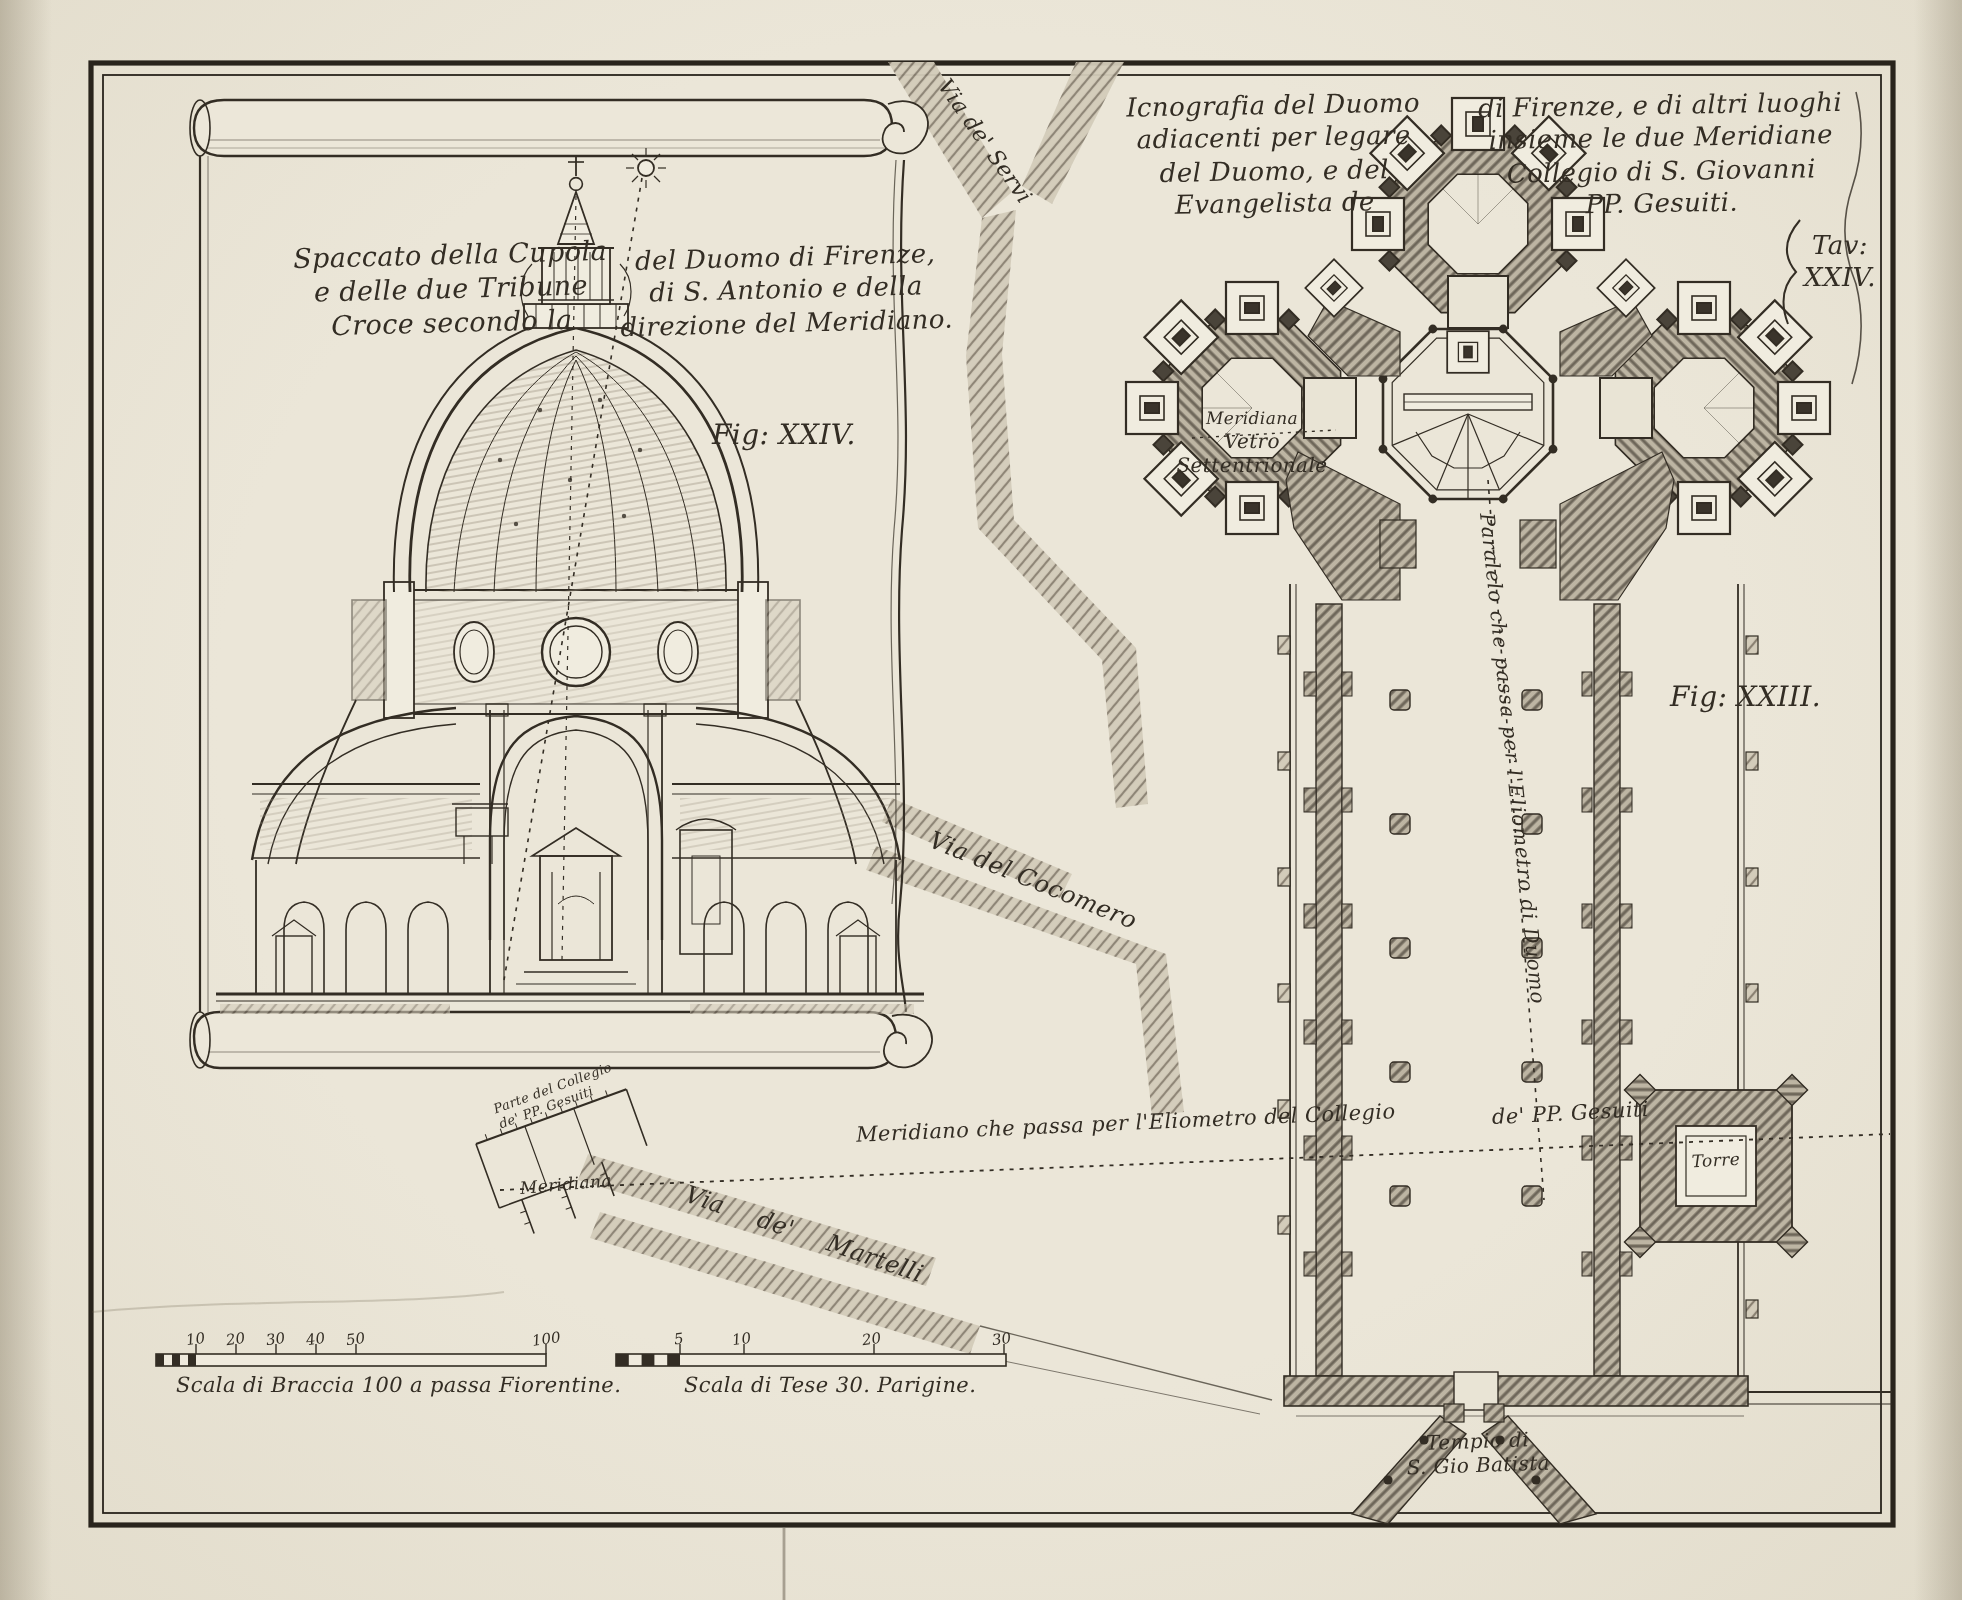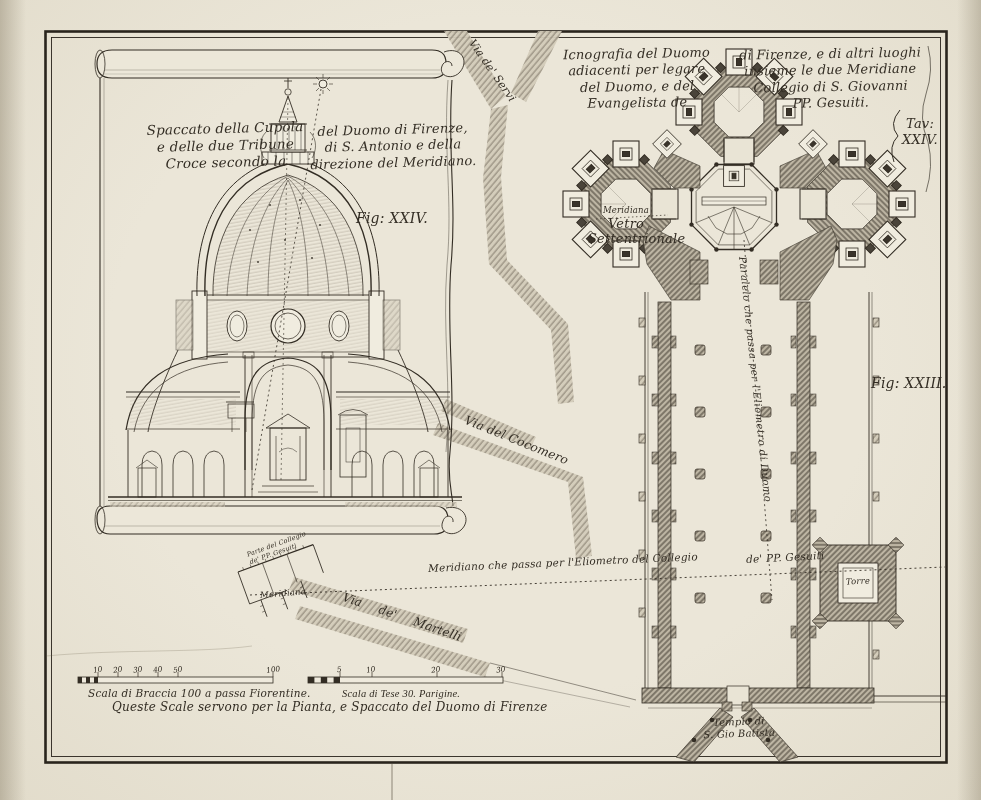--- a/index.html
+++ b/index.html
@@ -7,21 +7,21 @@
     background:radial-gradient(ellipse at 50% 45%, #ebe6d8 55%, #e2dccb 100%);
     font-family:"DejaVu Serif", serif;color:#332d24;}
   .art{position:absolute;left:0;top:0;}
   .edge{position:absolute;top:0;height:100%;pointer-events:none;}
   .edge.l{left:0;width:26px;background:linear-gradient(90deg,rgba(140,130,108,.45),rgba(233,228,213,0));}
   .edge.r{right:0;width:24px;background:linear-gradient(270deg,rgba(140,130,108,.4),rgba(233,228,213,0));}
   .lbl{position:absolute;font-style:italic;line-height:1.25;letter-spacing:.2px;white-space:nowrap;}
   .c{text-align:center;}
   .c div{white-space:nowrap;}
   .tick{position:absolute;font-size:7.5px;font-style:italic;transform:rotate(-8deg);}
-  .tiny{font-size:13px;line-height:1.2;}
+  .tiny{font-size:10px;line-height:1.2;}
 </style>
 </head>
 <body>
 
 <div class="sheet">
 
 <svg class="art" width="981" height="800" viewBox="0 0 981 800">
   <defs>
     <pattern id="hw" patternUnits="userSpaceOnUse" width="4" height="4" patternTransform="rotate(45)">
       <rect width="4" height="4" fill="#bdb5a3"></rect>
@@ -476,21 +476,21 @@
 <div class="lbl c" style="left:728px;top:46px;width:205px;font-size:13px;transform:rotate(-1deg);">
   <div>di Firenze, e di altri luoghi</div>
   <div>insieme le due Meridiane</div>
   <div>Collegio di S. Giovanni</div>
   <div>PP. Gesuiti.</div>
 </div>
 <div class="lbl c" style="left:896px;top:116px;width:48px;font-size:13px;">
   <div>Tav:</div>
   <div>XXIV.</div>
 </div>
-<div class="lbl" style="left:871px;top:341px;font-size:14px;margin-top:34px;">Fig: XXIII.</div>
+<div class="lbl" style="left:835px;top:341px;font-size:14px;">Fig: XXIII.</div>
 
 <div class="lbl c" style="left:452px;top:64px;width:80px;font-size:11px;transform:rotate(55deg);">Via de' Servi</div>
 <div class="lbl c" style="left:461px;top:433px;width:110px;font-size:12px;transform:rotate(22deg);">Via del Cocomero</div>
 <div class="lbl c" style="left:327px;top:610px;width:150px;font-size:12px;word-spacing:14px;transform:rotate(19deg);">Via de' Martelli</div>
 
 <div class="lbl" style="left:428px;top:556px;font-size:10.5px;transform:rotate(-2.5deg);">Meridiano che passa per l'Eliometro del Collegio</div>
 <div class="lbl" style="left:746px;top:551px;font-size:10.5px;transform:rotate(-3deg);">de' PP. Gesuiti</div>
 
 <div class="lbl" style="left:748px;top:256px;font-size:10px;transform:rotate(84deg);transform-origin:0 0;letter-spacing:.5px;">Paralelo che passa per l'Eliometro di Duomo</div>
 
@@ -518,18 +518,17 @@
 <span class="tick" style="left:133px;top:665px;">30</span>
 <span class="tick" style="left:153px;top:665px;">40</span>
 <span class="tick" style="left:173px;top:665px;">50</span>
 <span class="tick" style="left:266px;top:665px;">100</span>
 <span class="tick" style="left:337px;top:665px;">5</span>
 <span class="tick" style="left:366px;top:665px;">10</span>
 <span class="tick" style="left:431px;top:665px;">20</span>
 <span class="tick" style="left:496px;top:665px;">30</span>
 
 <div class="lbl" style="left:88px;top:687px;font-size:10.5px;">Scala di Braccia 100 a passa Fiorentine.</div>
-<div class="lbl" style="left:342px;top:687px;font-size:10.5px;font-family:Liberation Serif, serif;">Scala di Tese 30. Parigine.</div>
-<div class="lbl" style="left:112px;top:700px;font-size:12px;">Queste Scale servono per la Pianta, e Spaccato del Duomo di Firenze</div>
+<div class="lbl" style="left:342px;top:687px;font-size:10.5px;">Scala di Tese 30. Parigine.</div>
 
 <div class="edge l"></div>
 <div class="edge r"></div>
 </div>
 
 </body></html>

